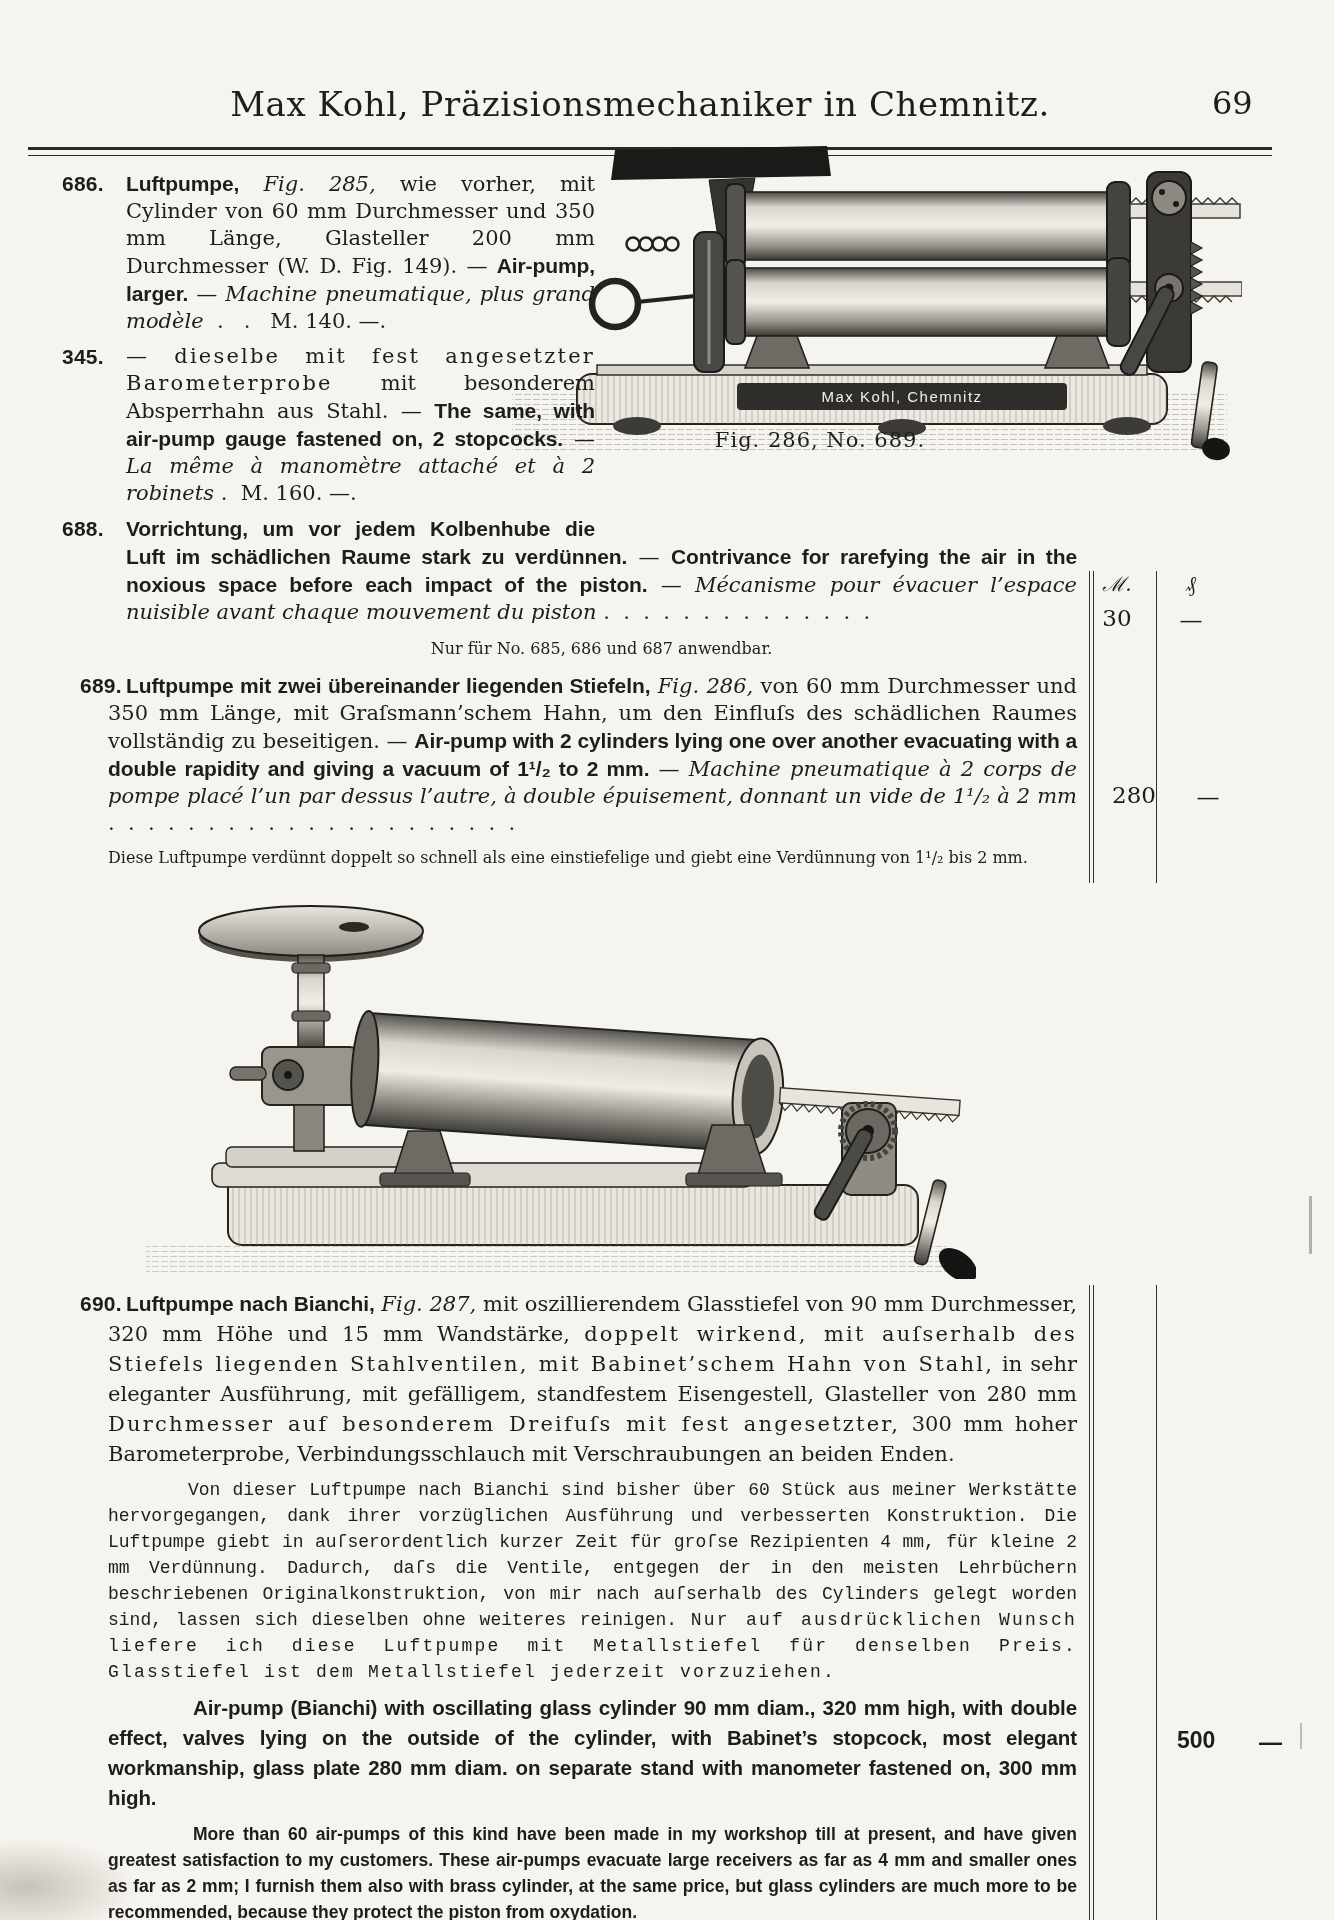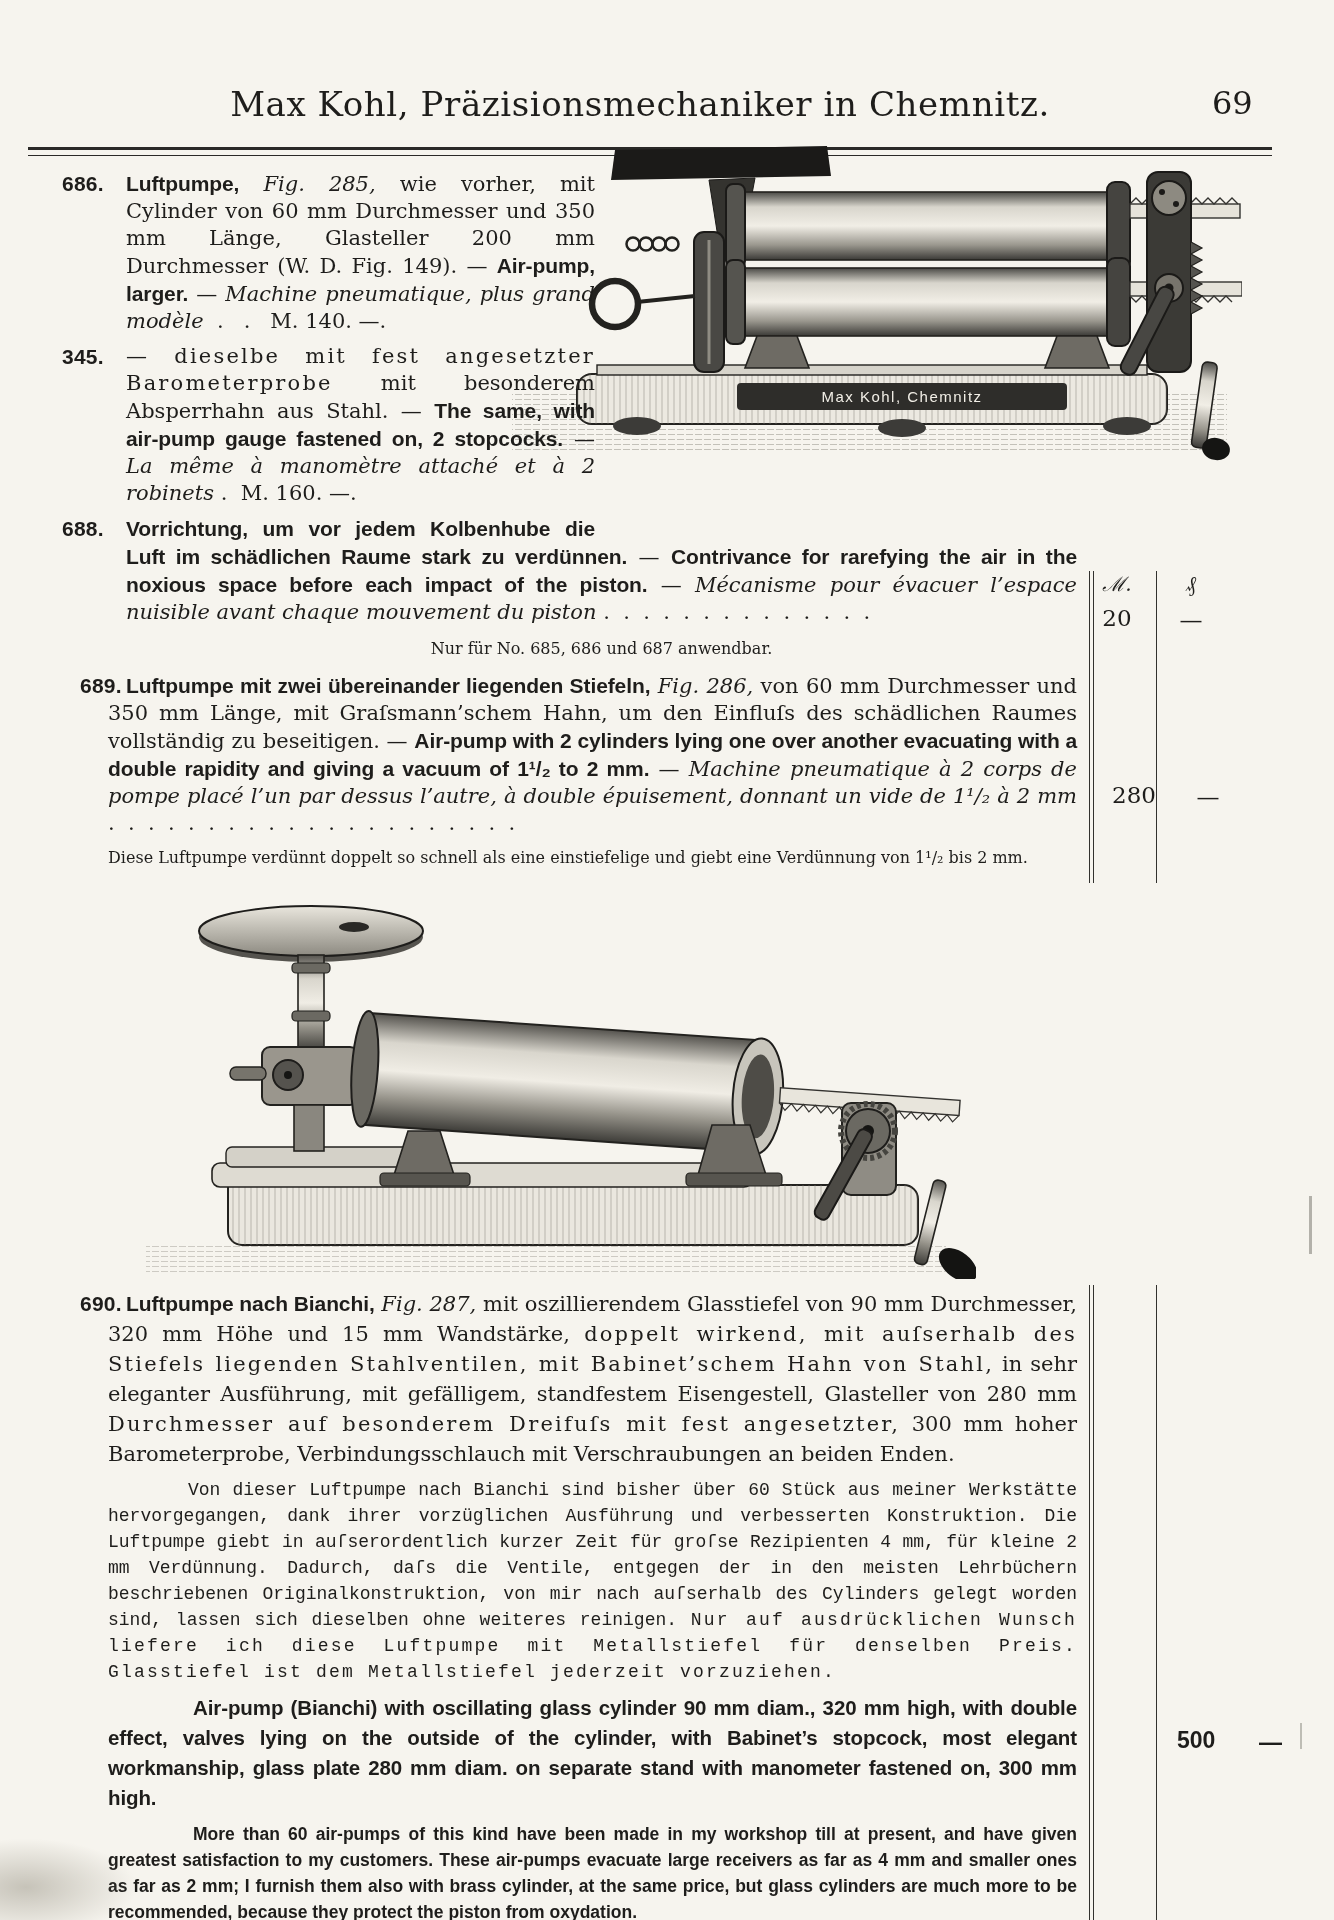--- a/index.html
+++ b/index.html
@@ -126,39 +126,40 @@
     <circle cx="672" cy="196" r="14" fill="#77746c" stroke="#1b1a18" stroke-width="2"></circle>
     <circle cx="672" cy="196" r="4.5" fill="#1b1a18"></circle>
     <g transform="rotate(27 672 196)">
       <rect x="664" y="196" width="16" height="96" rx="7" fill="#484743" stroke="#1b1a18" stroke-width="2"></rect>
     </g>
     <g transform="rotate(8 707 312)">
       <rect x="700" y="270" width="15" height="86" rx="5" fill="url(#cylA)" stroke="#23221f" stroke-width="1.6"></rect>
     </g>
     <ellipse cx="719" cy="357" rx="14" ry="11" fill="#151513" transform="rotate(10 719 357)"></ellipse>
   </svg>
+  <div class="fig286-cap">Fig. 286, No. 689.</div>
 
   <div class="content">
     <div class="fig-float"></div>
 
     <div class="pad18">
       <p class="item">
         <span class="num num-a">686.</span><span class="b">Luftpumpe,</span><span class="i"> Fig. 285,</span><span> wie vorher, mit Cylinder von 60 mm Durchmesser und 350 mm Länge, Glasteller 200 mm Durchmesser (W. D. Fig. 149). — </span><span class="b">Air-pump, larger.</span><span> — </span><span class="i">Machine pneumatique, plus grand modèle</span><span>&nbsp;&nbsp;.&nbsp;&nbsp;&nbsp;.&nbsp;&nbsp;&nbsp;M. 140. —.</span>
       </p>
       <p class="item">
         <span class="num num-a">345.</span><span class="spc">— dieselbe mit fest angesetzter Barometerprobe</span><span> mit besonderem Absperrhahn aus Stahl. — </span><span class="b">The same, with air-pump gauge fastened on, 2 stopcocks.</span><span> — </span><span class="i">La même à manomètre attaché et à 2 robinets</span><span>&nbsp;.&nbsp;&nbsp;M. 160. —.</span>
       </p>
     </div>
 
     <div class="sec sec1">
       <div class="vr-d"></div>
       <div class="vr-s"></div>
       <div class="cur cur-m">ℳ.</div>
       <div class="cur cur-pf">₰</div>
-      <div class="pm pm-688">20</div>
+      <div class="pm pm-688">30</div>
       <div class="ppf ppf-688">—</div>
 
       <div class="pad18">
         <p class="item">
           <span class="num num-a">688.</span><span class="b">Vorrichtung, um vor jedem Kolbenhube die Luft im schädlichen Raume stark zu verdünnen.</span><span> — </span><span class="b">Contrivance for rarefying the air in the noxious space before each impact of the piston.</span><span> — </span><span class="i">Mécanisme pour évacuer l’espace nuisible avant chaque mouvement du piston</span><span> .&nbsp;&nbsp;.&nbsp;&nbsp;.&nbsp;&nbsp;.&nbsp;&nbsp;.&nbsp;&nbsp;.&nbsp;&nbsp;.&nbsp;&nbsp;.&nbsp;&nbsp;.&nbsp;&nbsp;.&nbsp;&nbsp;.&nbsp;&nbsp;.&nbsp;&nbsp;.&nbsp;&nbsp;.</span>
         </p>
         <p class="sm note-c">Nur für No. 685, 686 und 687 anwendbar.</p>
       </div>
 
       <p class="item indent">

